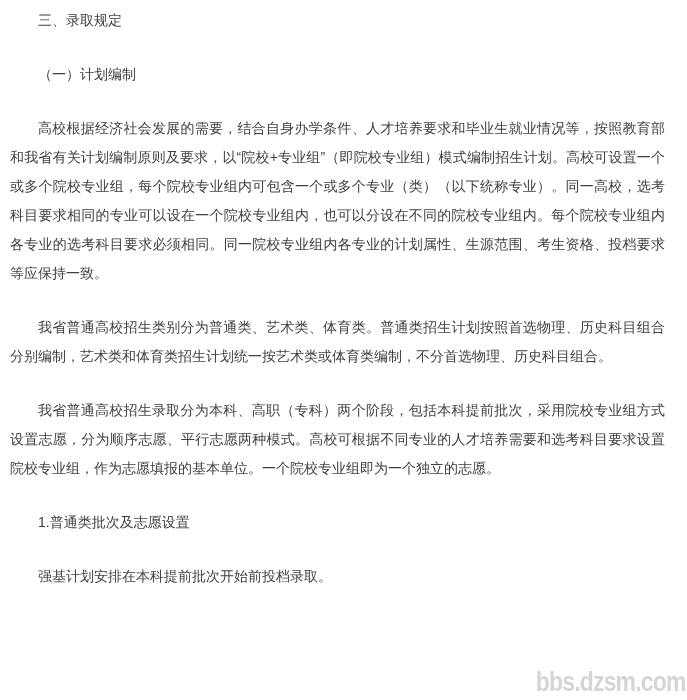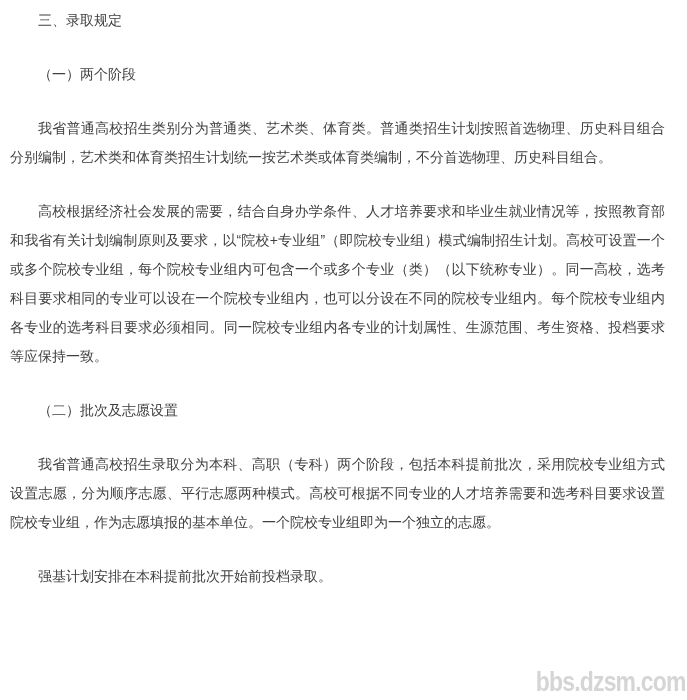--- a/index.html
+++ b/index.html
@@ -41,21 +41,21 @@
     transform-origin: 100% 50%;
     white-space: nowrap;
     font-family: "Liberation Sans", sans-serif;
   }
 </style>
 </head>
 <body>
 
 <div class="article">
   <p class="heading">三、录取规定</p>
-  <p class="heading">（一）两个阶段</p>
+  <p class="heading">（一）计划编制</p>
+  <p>高校根据经济社会发展的需要，结合自身办学条件、人才培养要求和毕业生就业情况等，按照教育部和我省有关计划编制原则及要求，以“院校+专业组”（即院校专业组）模式编制招生计划。高校可设置一个或多个院校专业组，每个院校专业组内可包含一个或多个专业（类）（以下统称专业）。同一高校，选考科目要求相同的专业可以设在一个院校专业组内，也可以分设在不同的院校专业组内。每个院校专业组内各专业的选考科目要求必须相同。同一院校专业组内各专业的计划属性、生源范围、考生资格、投档要求等应保持一致。</p>
   <p>我省普通高校招生类别分为普通类、艺术类、体育类。普通类招生计划按照首选物理、历史科目组合分别编制，艺术类和体育类招生计划统一按艺术类或体育类编制，不分首选物理、历史科目组合。</p>
-  <p>高校根据经济社会发展的需要，结合自身办学条件、人才培养要求和毕业生就业情况等，按照教育部和我省有关计划编制原则及要求，以“院校+专业组”（即院校专业组）模式编制招生计划。高校可设置一个或多个院校专业组，每个院校专业组内可包含一个或多个专业（类）（以下统称专业）。同一高校，选考科目要求相同的专业可以设在一个院校专业组内，也可以分设在不同的院校专业组内。每个院校专业组内各专业的选考科目要求必须相同。同一院校专业组内各专业的计划属性、生源范围、考生资格、投档要求等应保持一致。</p>
-  <p class="heading">（二）批次及志愿设置</p>
   <p>我省普通高校招生录取分为本科、高职（专科）两个阶段，包括本科提前批次，采用院校专业组方式设置志愿，分为顺序志愿、平行志愿两种模式。高校可根据不同专业的人才培养需要和选考科目要求设置院校专业组，作为志愿填报的基本单位。一个院校专业组即为一个独立的志愿。</p>
+  <p class="heading">1.普通类批次及志愿设置</p>
   <p>强基计划安排在本科提前批次开始前投档录取。</p>
 </div>
 
 <div class="watermark">bbs.dzsm.com</div>
 
 </body></html>

